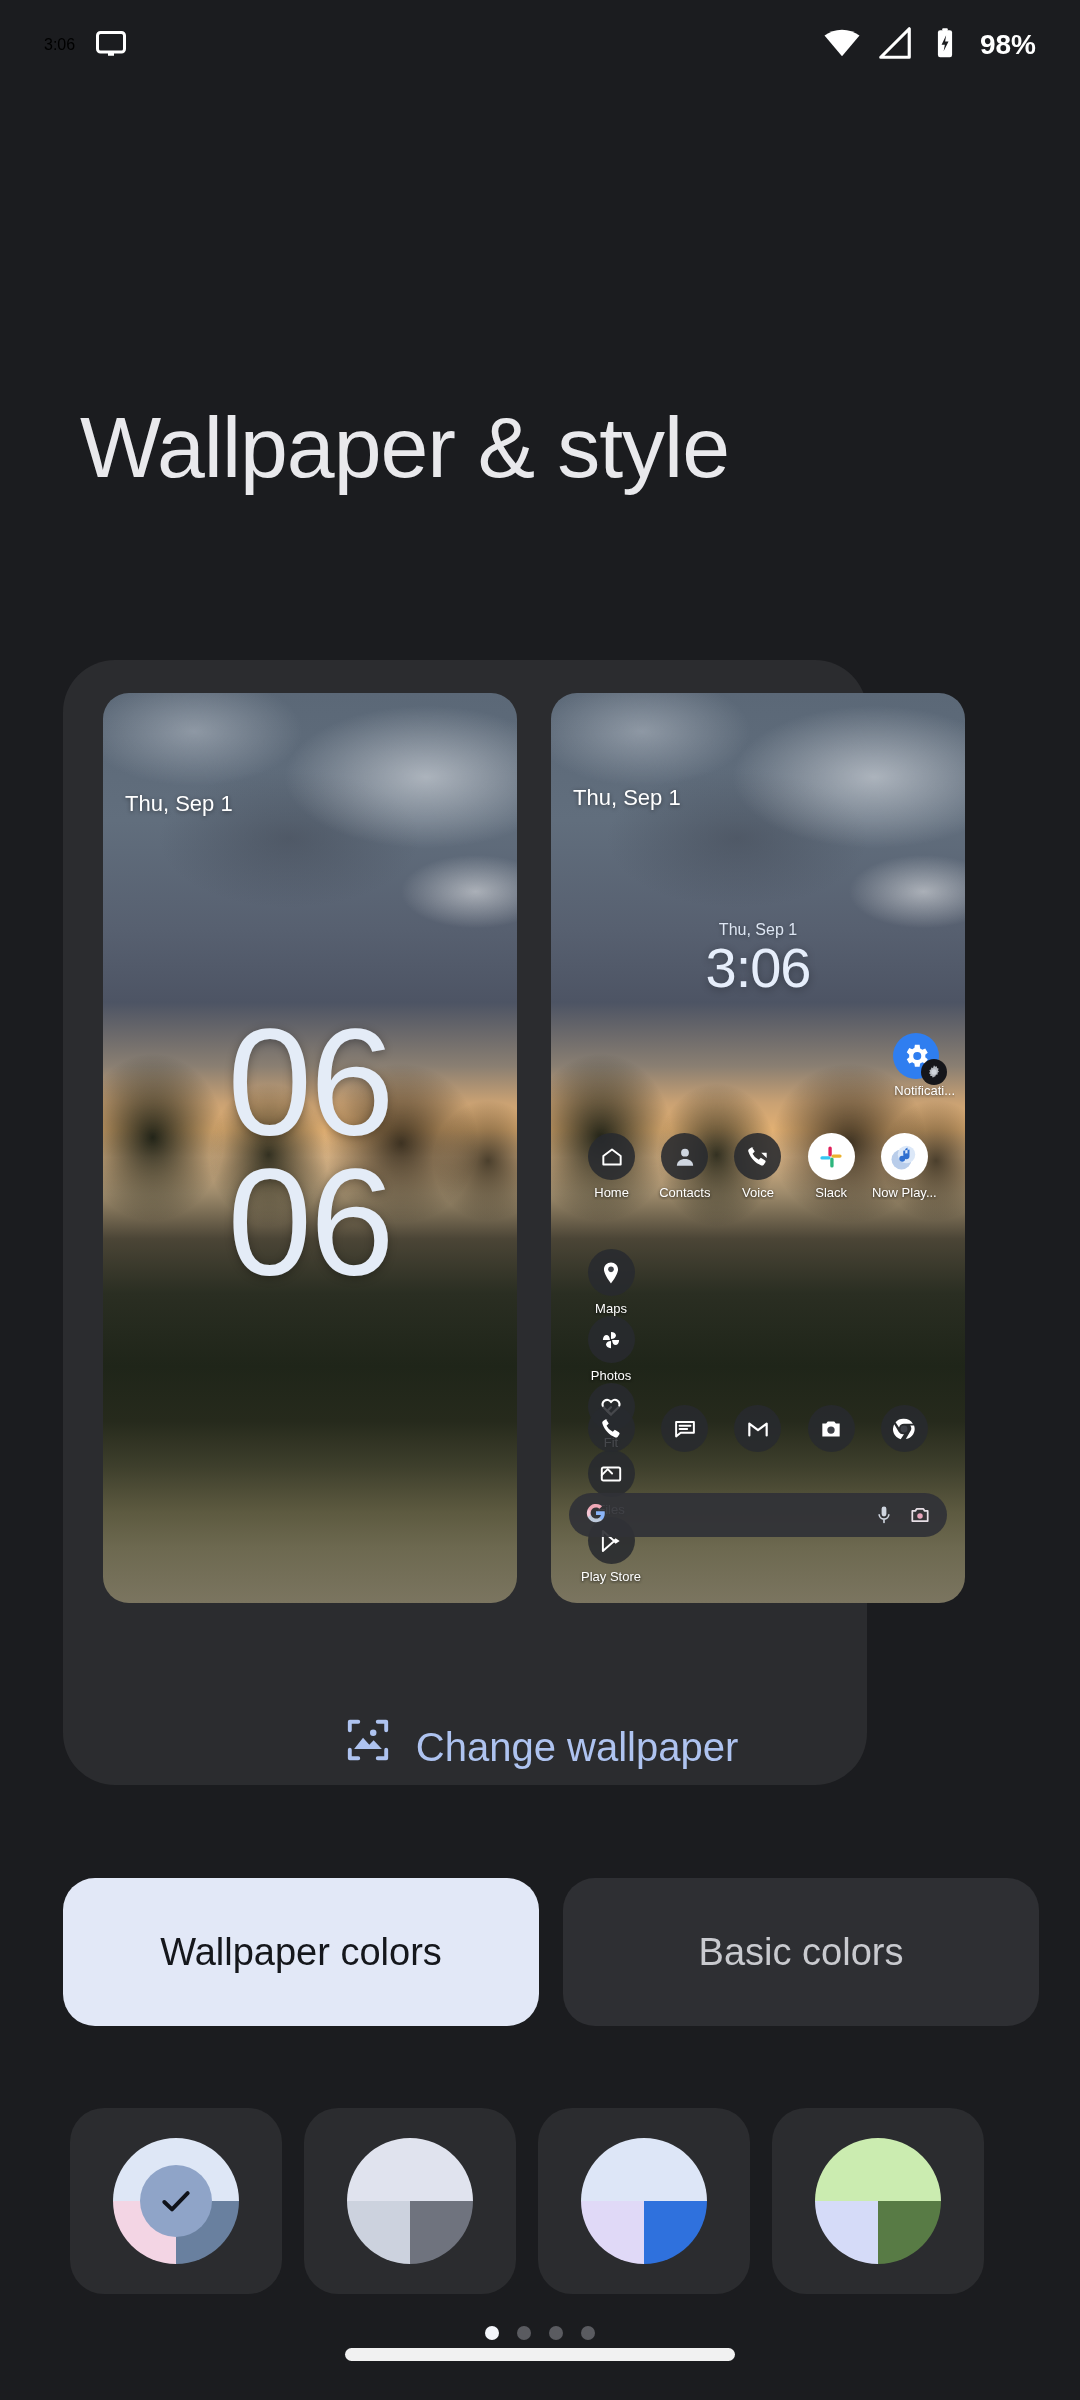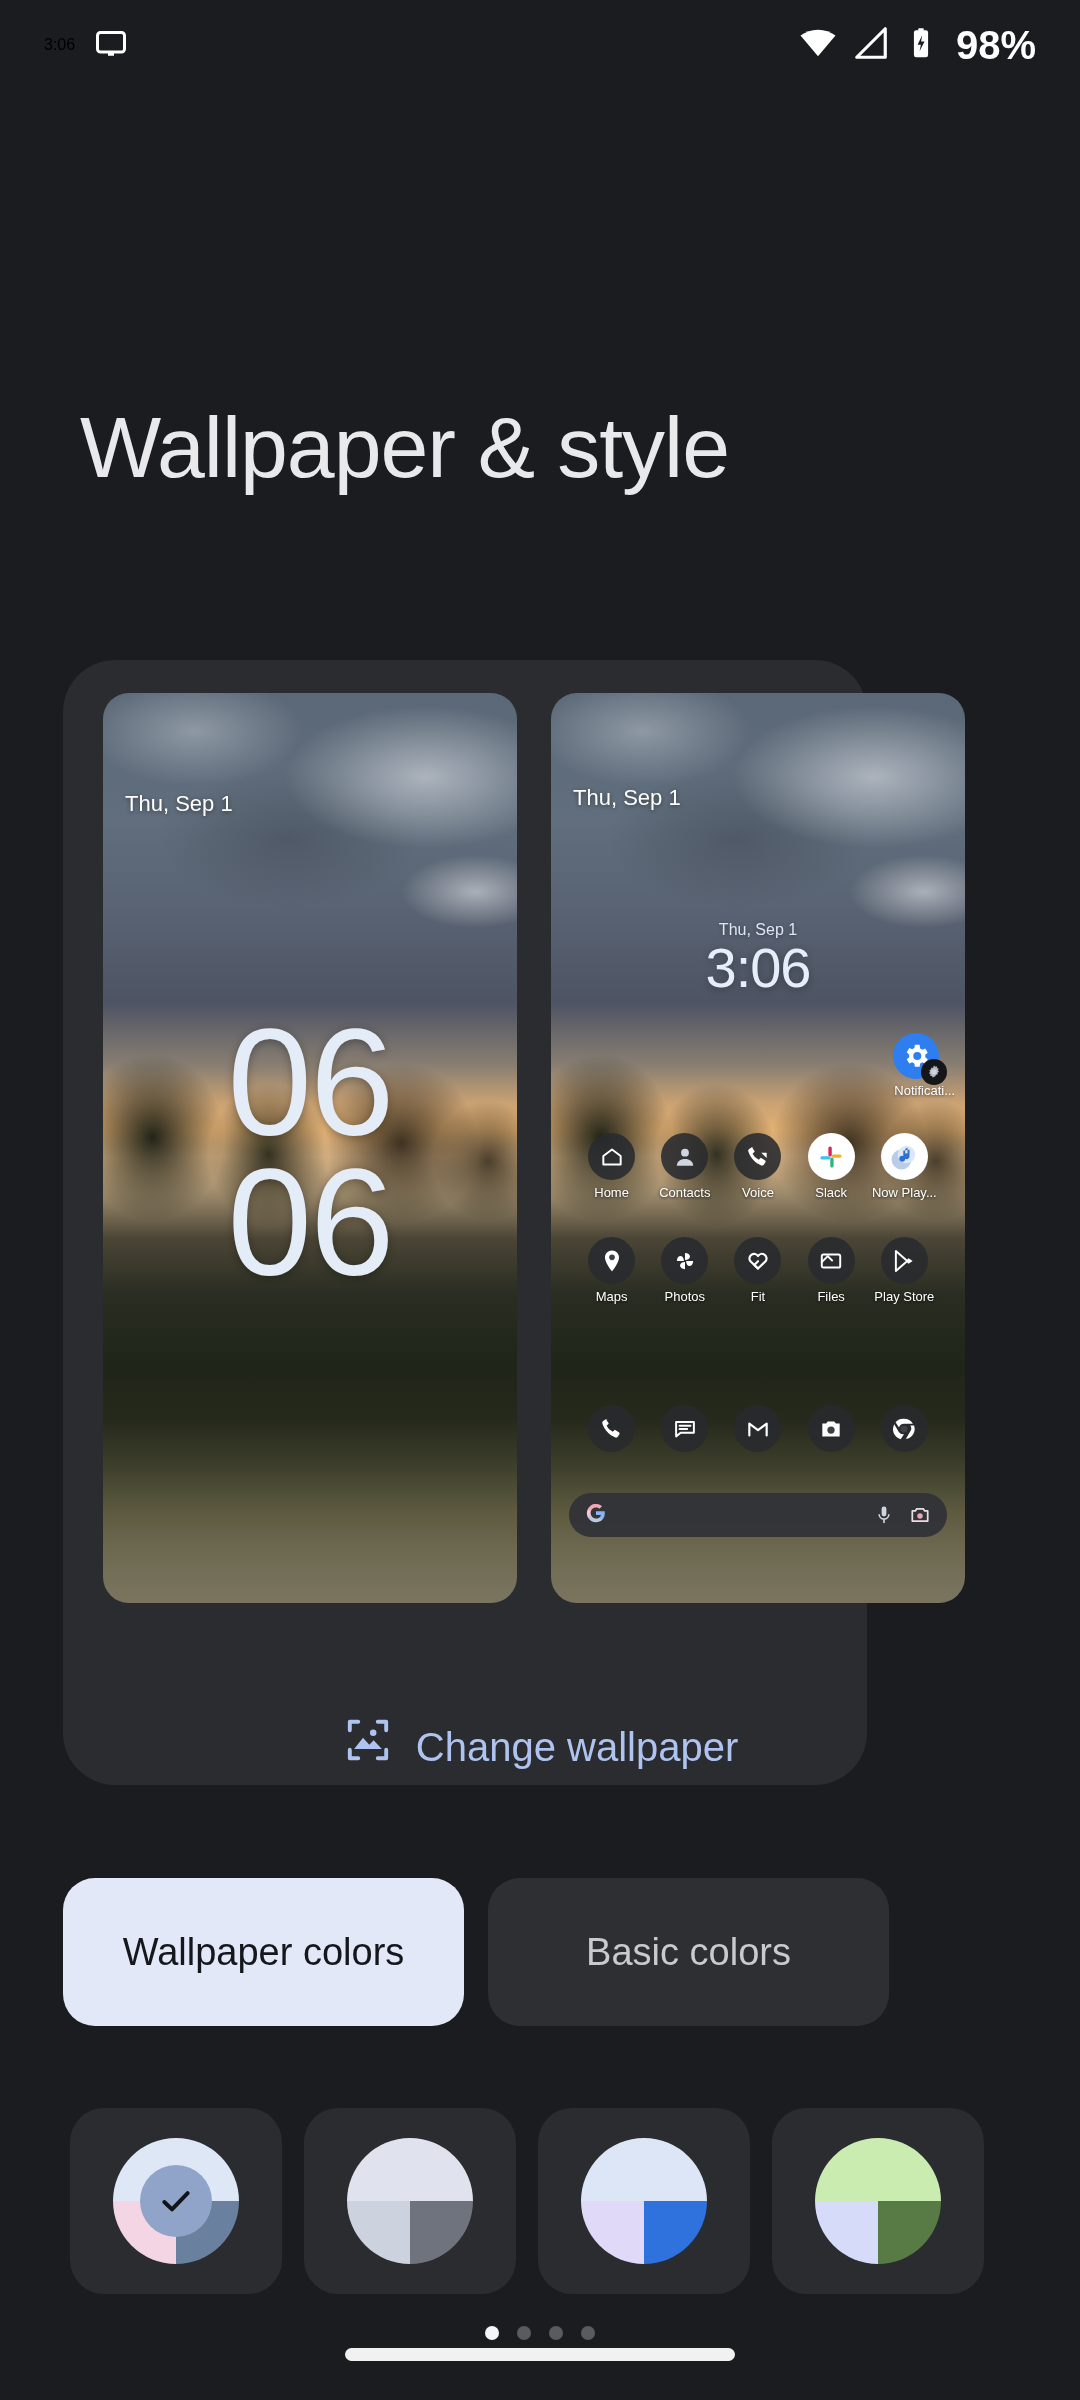--- a/index.html
+++ b/index.html
@@ -11,21 +11,21 @@
   }
 
   
   #status-bar {
     position:absolute; top:0; left:0; width:1080px; height:90px;
     display:flex; align-items:center; justify-content:space-between;
     padding:0 44px;
   }
   .sb-left { display:flex; align-items:center; gap:18px; }
   .sb-right { display:flex; align-items:center; gap:14px; }
-  #battery-pct { color:#fff; font-size:40px; font-weight:600; margin-left:4px; }
+  #battery-pct { color:#fff; font-size:28px; font-weight:600; margin-left:4px; }
 
   
   #page-title {
     position:absolute; top:404px; left:80px;
     color:#e9e9ec; font-size:86px; font-weight:400; letter-spacing:-1px;
     line-height:1;
   }
 
   
   #preview-card {
@@ -119,21 +119,21 @@
     display:flex; align-items:center; justify-content:center;
   }
   .notif-label {
     color:#fff; font-size:13px; margin-top:4px; font-weight:500;
     text-shadow:0 1px 3px rgba(0,0,0,.6);
     white-space:nowrap; overflow:hidden;
   }
 
   .app-grid { position:absolute; left:0; right:0; }
   #app-row-1 { top:440px; }
-  #app-row-2 { top:544px; }
+  #app-row-2 { top:556px;flex-direction:column; }
   .app-row { display:flex; justify-content:space-around; padding:0 24px; }
   .app-cell { width:72px; text-align:center; }
   .app-icon {
     width:47px; height:47px; border-radius:50%;
     background:rgba(40,42,47,.88);
     margin:0 auto; display:flex; align-items:center; justify-content:center;
   }
   .app-icon.light { background:#fff; }
   .app-label {
     color:#fff; font-size:13px; margin-top:5px; font-weight:500;
@@ -155,21 +155,21 @@
   
   #change-wallpaper {
     position:absolute; left:63px; top:1660px; width:954px; height:110px;
     display:flex; align-items:flex-end; justify-content:center; gap:22px;
     cursor:pointer;
   }
   #change-wallpaper-label { color:#aec3f0; font-size:40px; font-weight:400; }
 
   
   #color-tabs {
-    position:absolute; left:63px; top:1878px; width:826px; height:148px;
+    position:absolute; left:63px; top:1878px; width:976px; height:148px;
     display:flex; gap:24px;justify-content:center;
   }
   .color-tab {
     flex:1; border-radius:32px;
     display:flex; align-items:center; justify-content:center;
     font-size:38px; cursor:pointer;
   }
   .color-tab.selected { background:#e2e8f7; color:#15171c; }
   .color-tab.unselected { background:#2e2f33; color:#c9cacf; }
 

